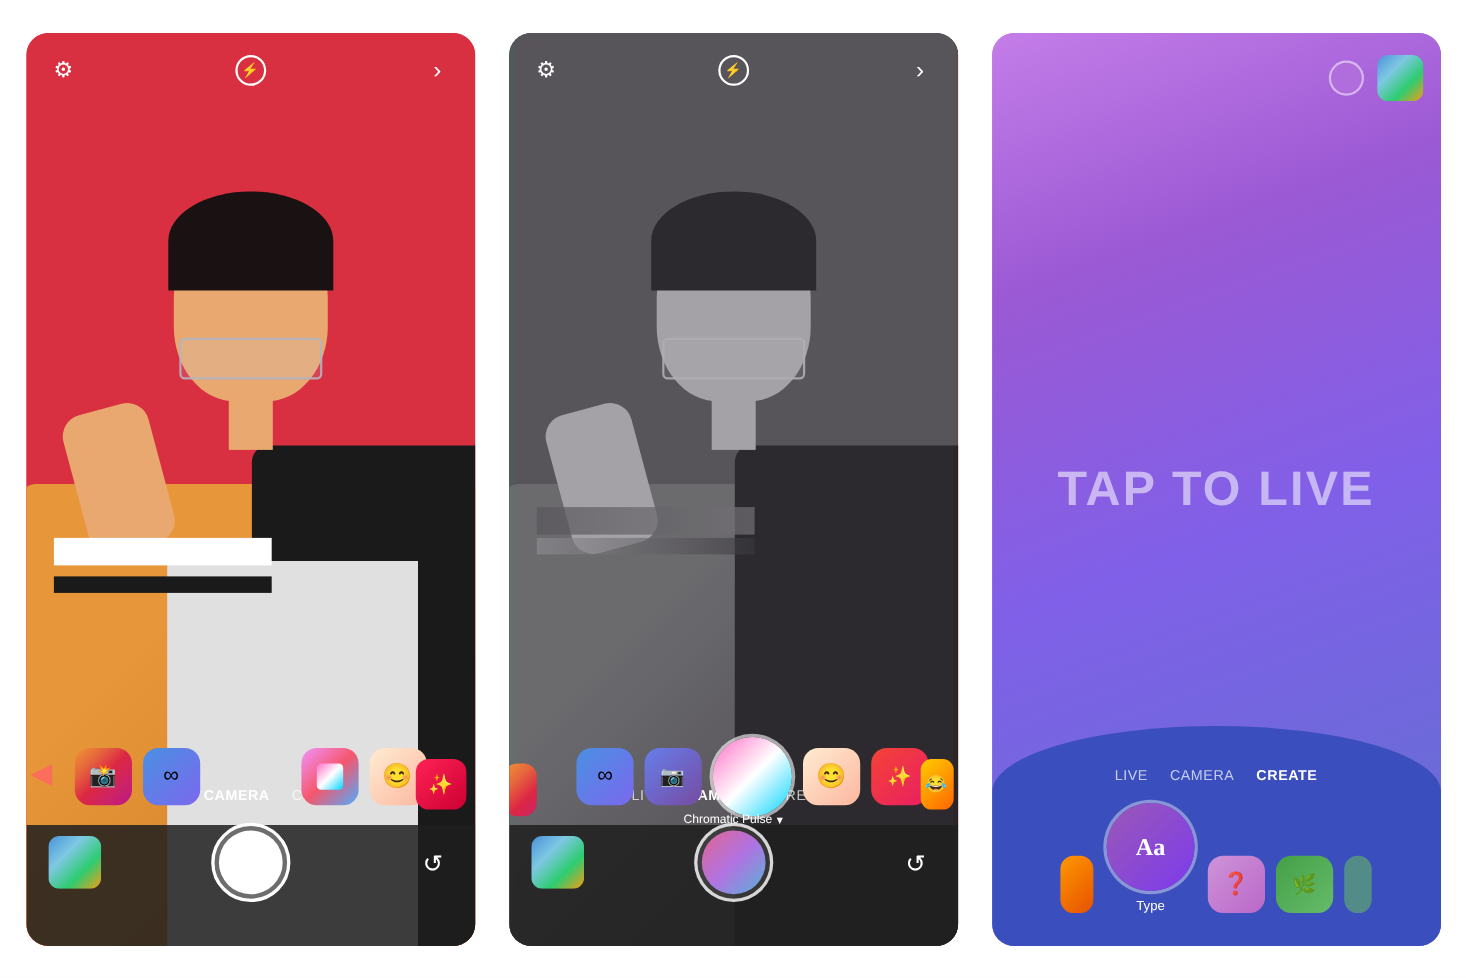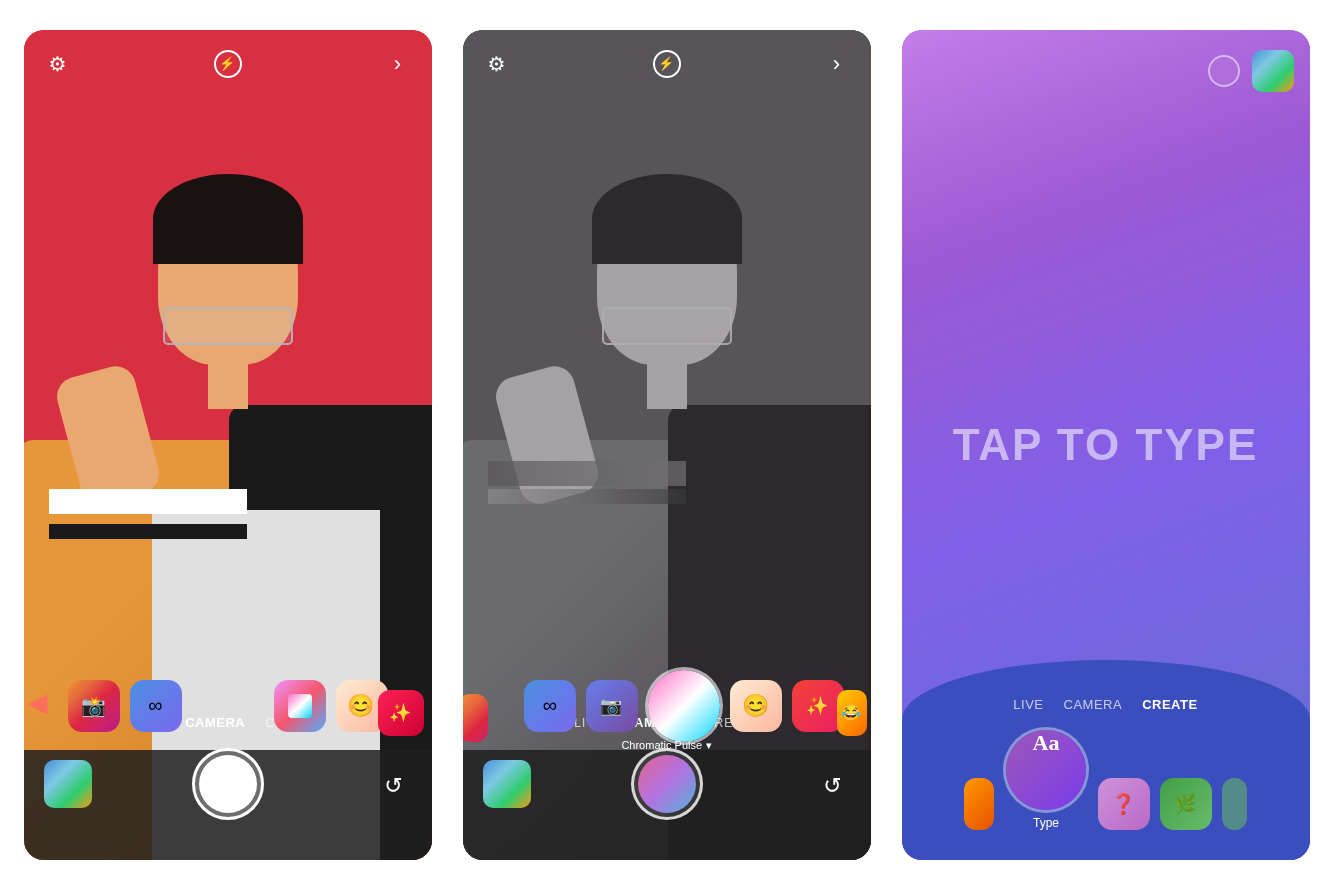--- a/index.html
+++ b/index.html
@@ -154,20 +154,21 @@
       opacity: 0.85;
     }
 
     
     .shutter-btn-type {
       width: 80px;
       height: 80px;
       border-radius: 50%;
       background: linear-gradient(135deg, #9b59b6, #7c3aed);
       display: flex;
+      align-items: center;
       justify-content: center;
       box-shadow: 0 0 0 3px rgba(255,255,255,0.4);
     }
     .type-aa {
       color: white;
       font-size: 22px;
       font-weight: 700;
       font-family: Georgia, serif;
     }
 
@@ -637,21 +638,21 @@
 
     <div style="position:absolute;inset:0;background:linear-gradient(160deg,#c47de8 0%,#9b59d4 25%,#8060e8 55%,#6070d0 100%);"></div>
 
     <div class="phone3-top">
       <div class="circle-icon"></div>
       <div class="gallery-icon-3">
         <div class="gallery-icon-3-inner"></div>
       </div>
     </div>
 
-    <div class="tap-to-type">TAP TO TYPE</div>
+    <div class="tap-to-type">TAP TO LIVE</div>
 
     <div class="bottom-wave"></div>
 
     <div class="bottom-nav" style="bottom:148px;z-index:15;">
       <span class="nav-item">LIVE</span>
       <span class="nav-item">CAMERA</span>
       <span class="nav-item active">CREATE</span>
     </div>
 
     <div style="position:absolute;bottom:20px;left:0;right:0;display:flex;justify-content:center;align-items:flex-end;gap:12px;z-index:15;padding-bottom:10px;">

